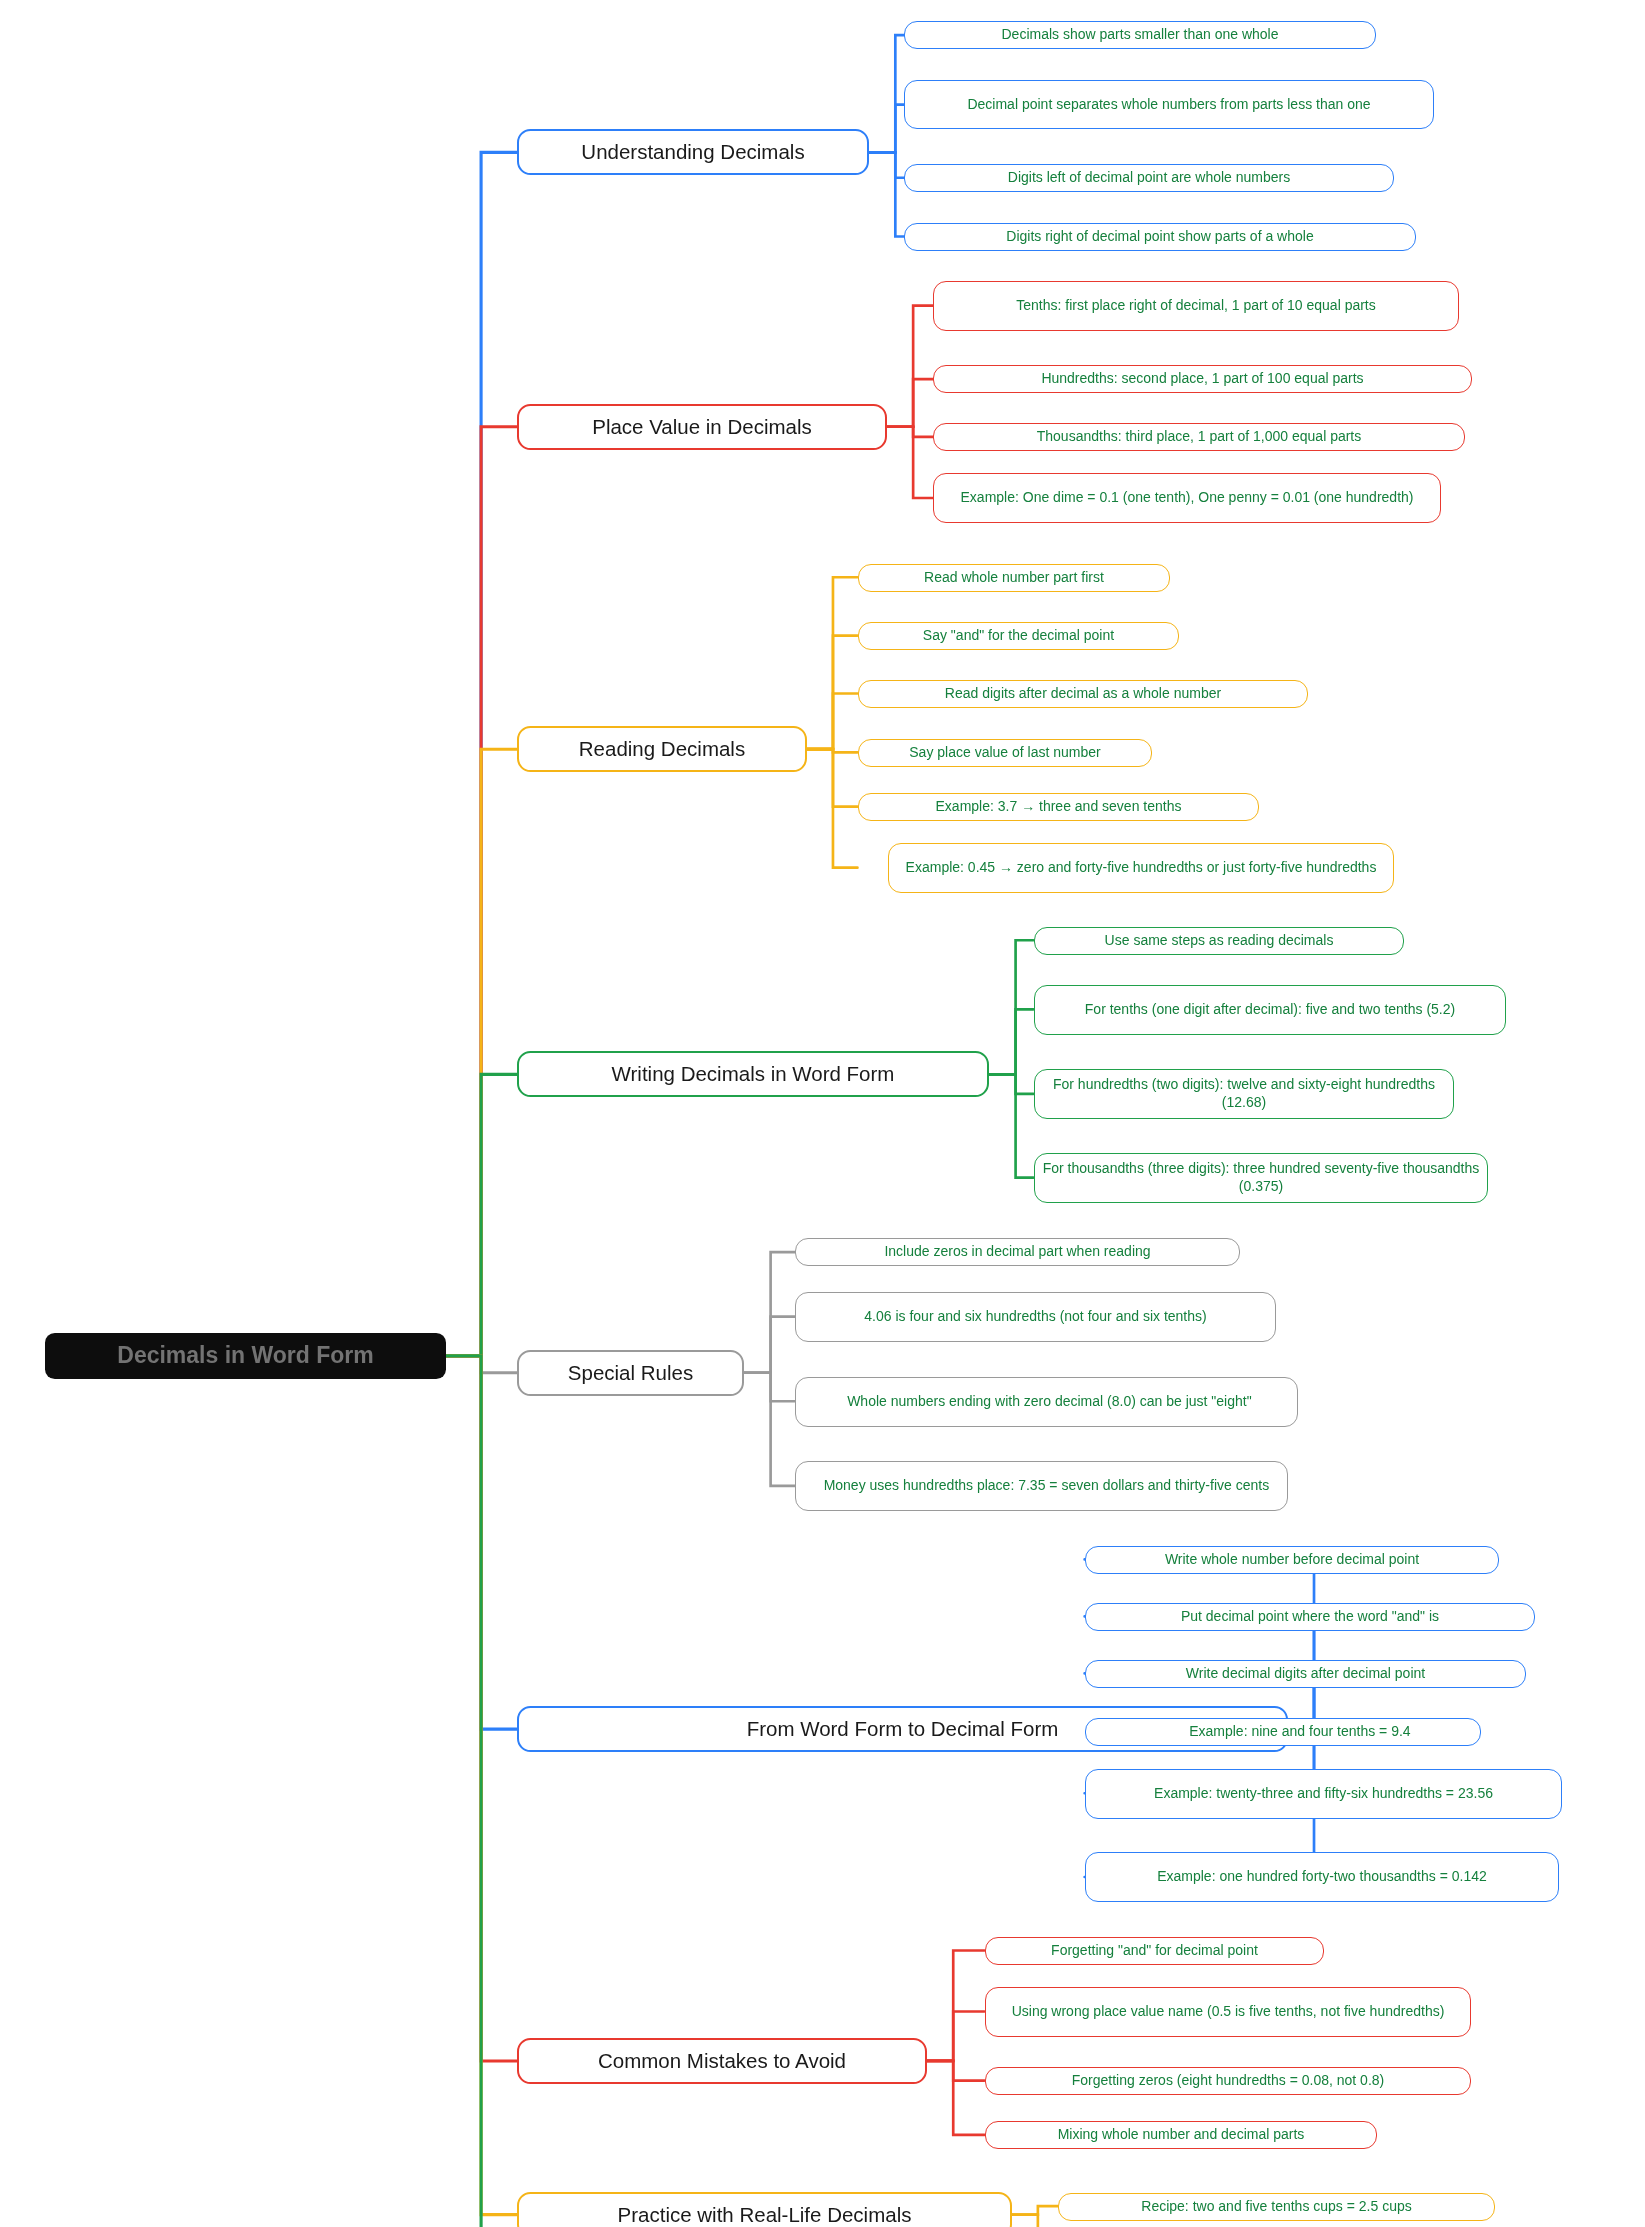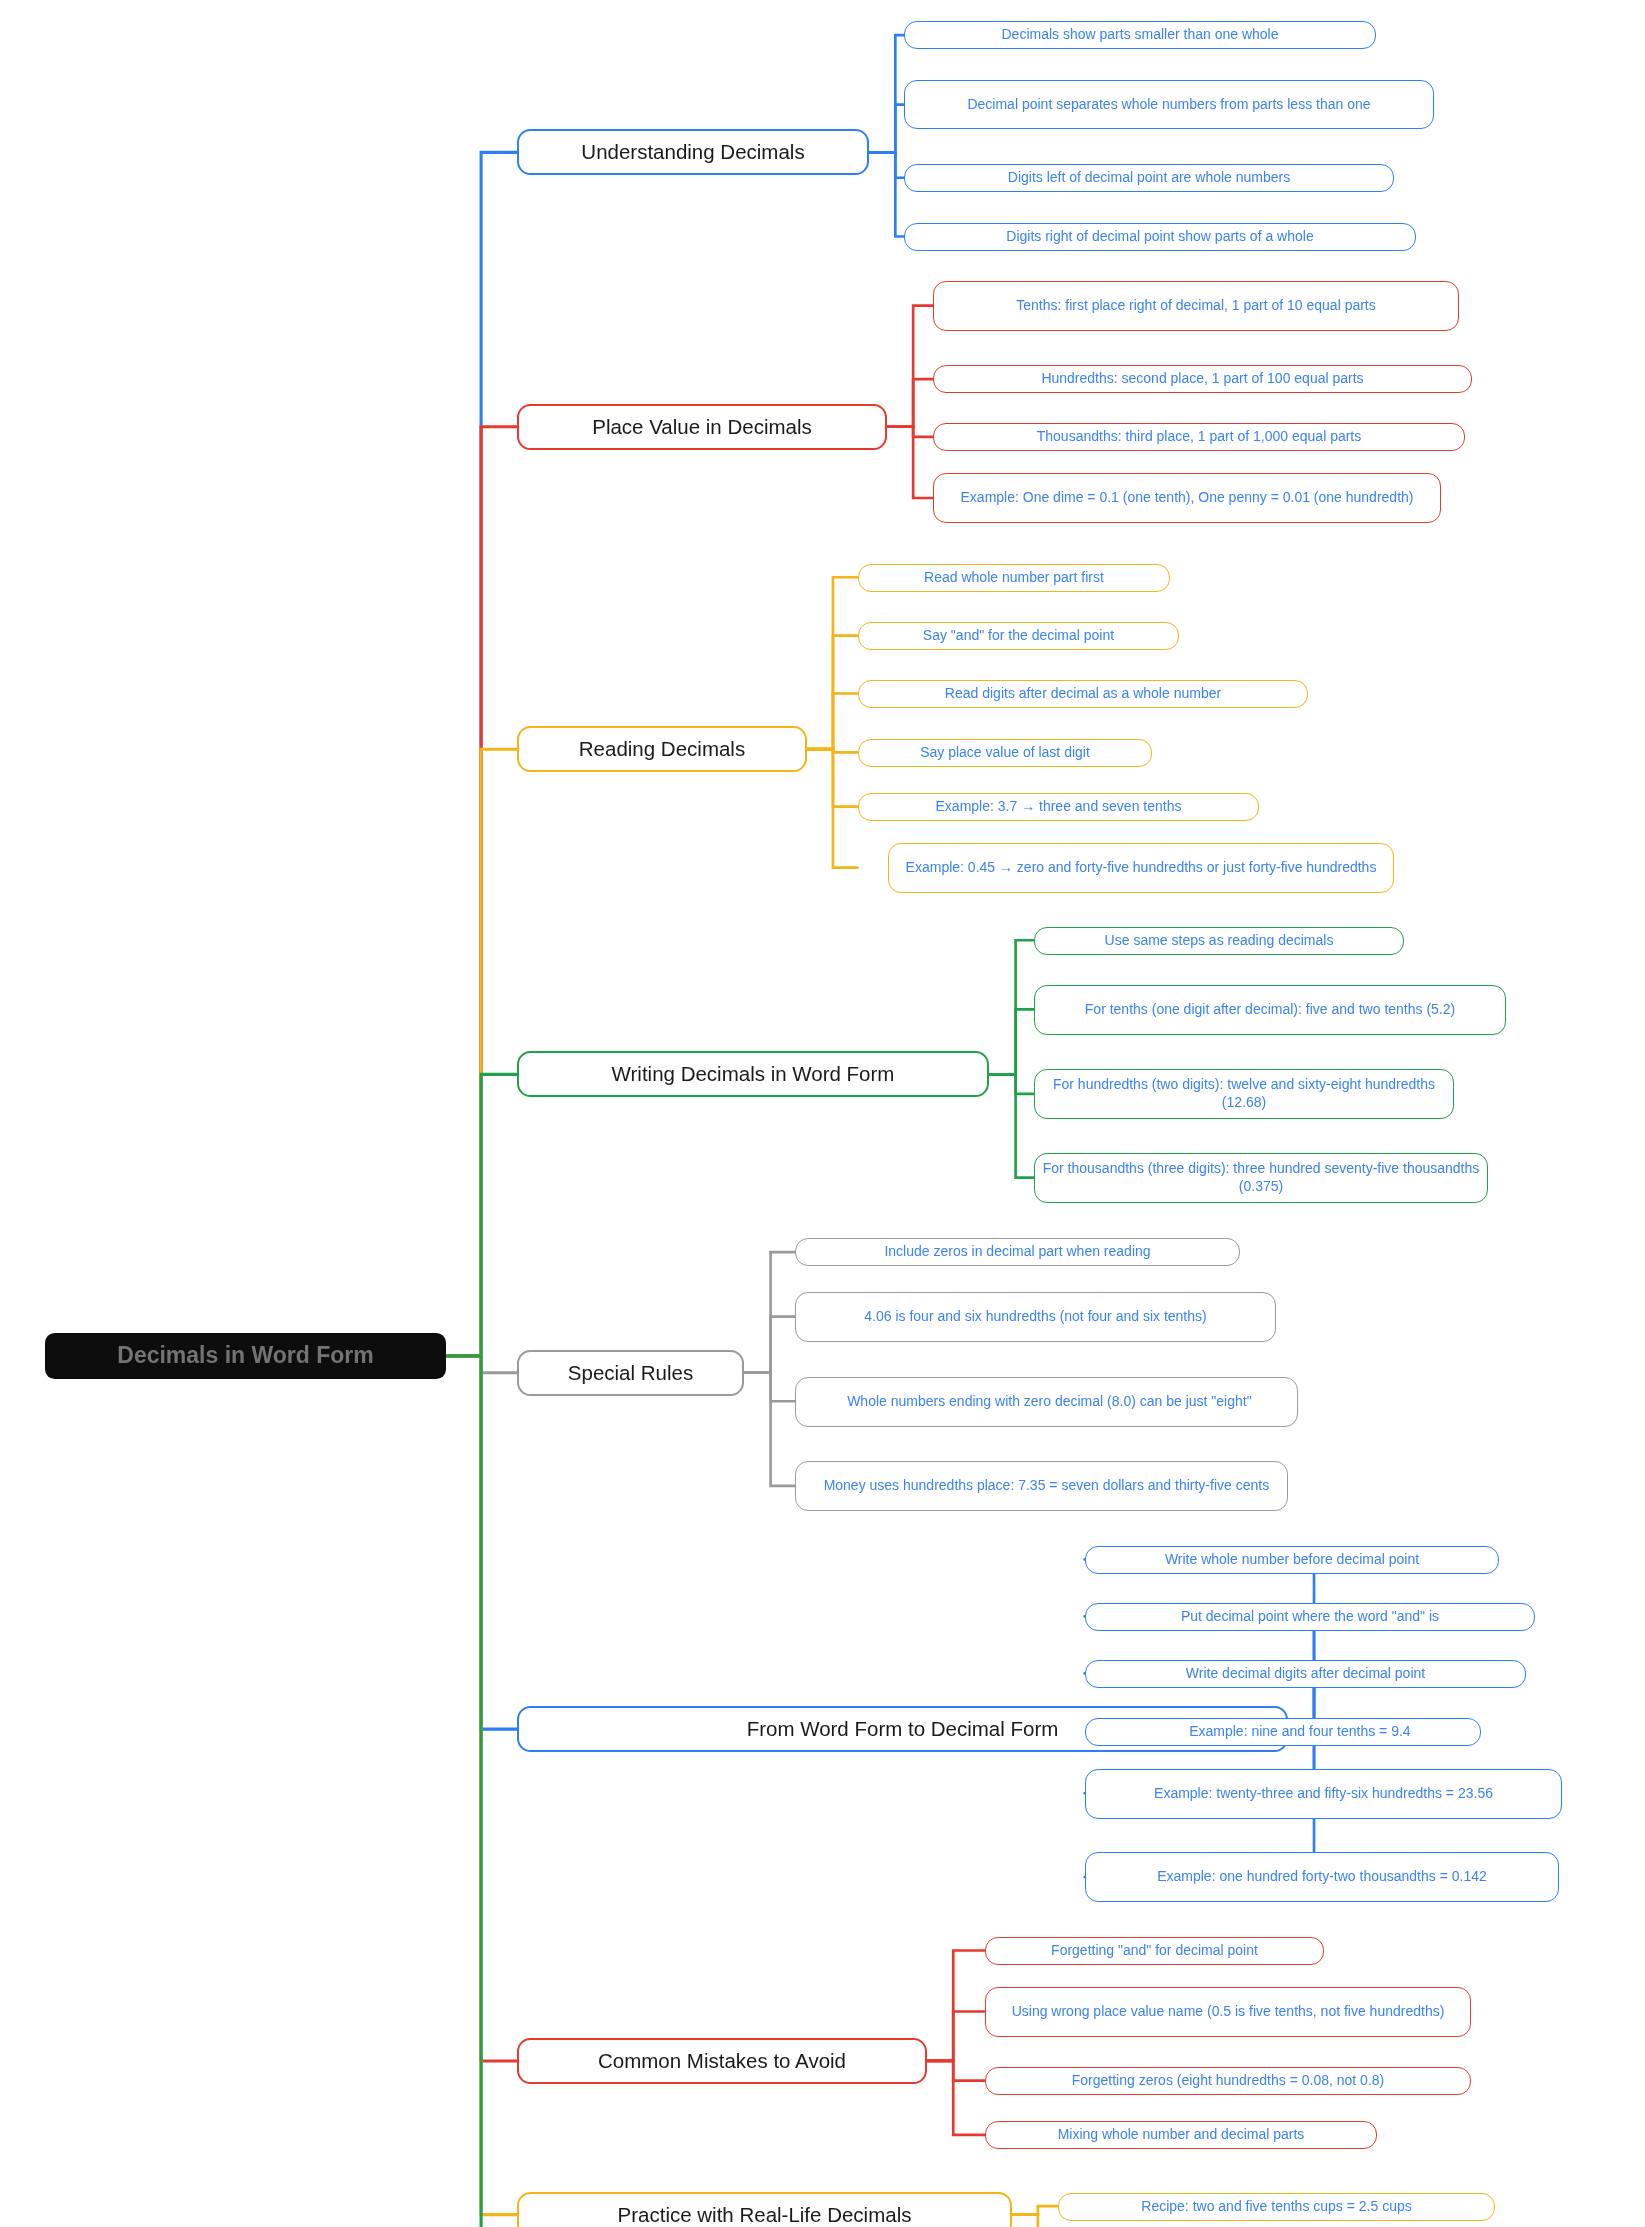--- a/index.html
+++ b/index.html
@@ -45,21 +45,21 @@
     border-radius:13.4px;
     font-size:20.5px;
     color:#1a1a1a;
     padding:0 9.8px;
   }
   .leaf{
     border-width:1.8px;
     border-style:solid;
     border-radius:13px;
     font-size:14px;
-    color:#3b82f6;
+    color:#15803d;
     padding:0 6.2px;
   }
 </style>
 </head>
 <body>
 
 <div id="mindmap">
   <svg class="wires" id="wires" viewBox="0 0 3693 6156" width="1645" height="2742">
       <path d="M 1000 3044 L 1080 3044 L 1080 342 L 1160 342" stroke="#2d7ff9" fill="none" stroke-width="7" stroke-linecap="round"></path>
       <path d="M 1950 342 L 2010 342 L 2010 79 L 2030 79" stroke="#2d7ff9" fill="none" stroke-width="6" stroke-linecap="round"></path>
@@ -150,21 +150,21 @@
       <div class="node leaf" style="left: 858px; top: 564px; width: 312px; min-height: 28px; height: 28px; border-color: rgb(245, 180, 23);">
         <span>Read whole number part first</span>
       </div>
       <div class="node leaf" style="left: 858px; top: 622px; width: 321px; min-height: 28px; height: 28px; border-color: rgb(245, 180, 23);">
         <span>Say "and" for the decimal point</span>
       </div>
       <div class="node leaf" style="left: 858px; top: 680px; width: 450px; min-height: 28px; height: 28px; border-color: rgb(245, 180, 23);">
         <span>Read digits after decimal as a whole number</span>
       </div>
       <div class="node leaf" style="left: 858px; top: 739px; width: 294px; min-height: 28px; height: 28px; border-color: rgb(245, 180, 23);">
-        <span>Say place value of last digit</span>
+        <span>Say place value of last number</span>
       </div>
       <div class="node leaf" style="left: 858px; top: 793px; width: 401px; min-height: 28px; height: 28px; border-color: rgb(245, 180, 23);">
         <span>Example: 3.7 → three and seven tenths</span>
       </div>
       <div class="node leaf" style="left: 888px; top: 843px; width: 506px; min-height: 50px; height: 50px; border-color: rgb(245, 180, 23);">
         <span>Example: 0.45 → zero and forty-five hundredths or just forty-five hundredths</span>
       </div>
       <div class="node branch" style="left: 517px; top: 1051px; width: 472px; min-height: 46px; height: 46px; border-color: rgb(32, 161, 75);">
         <span>Writing Decimals in Word Form</span>
       </div>

